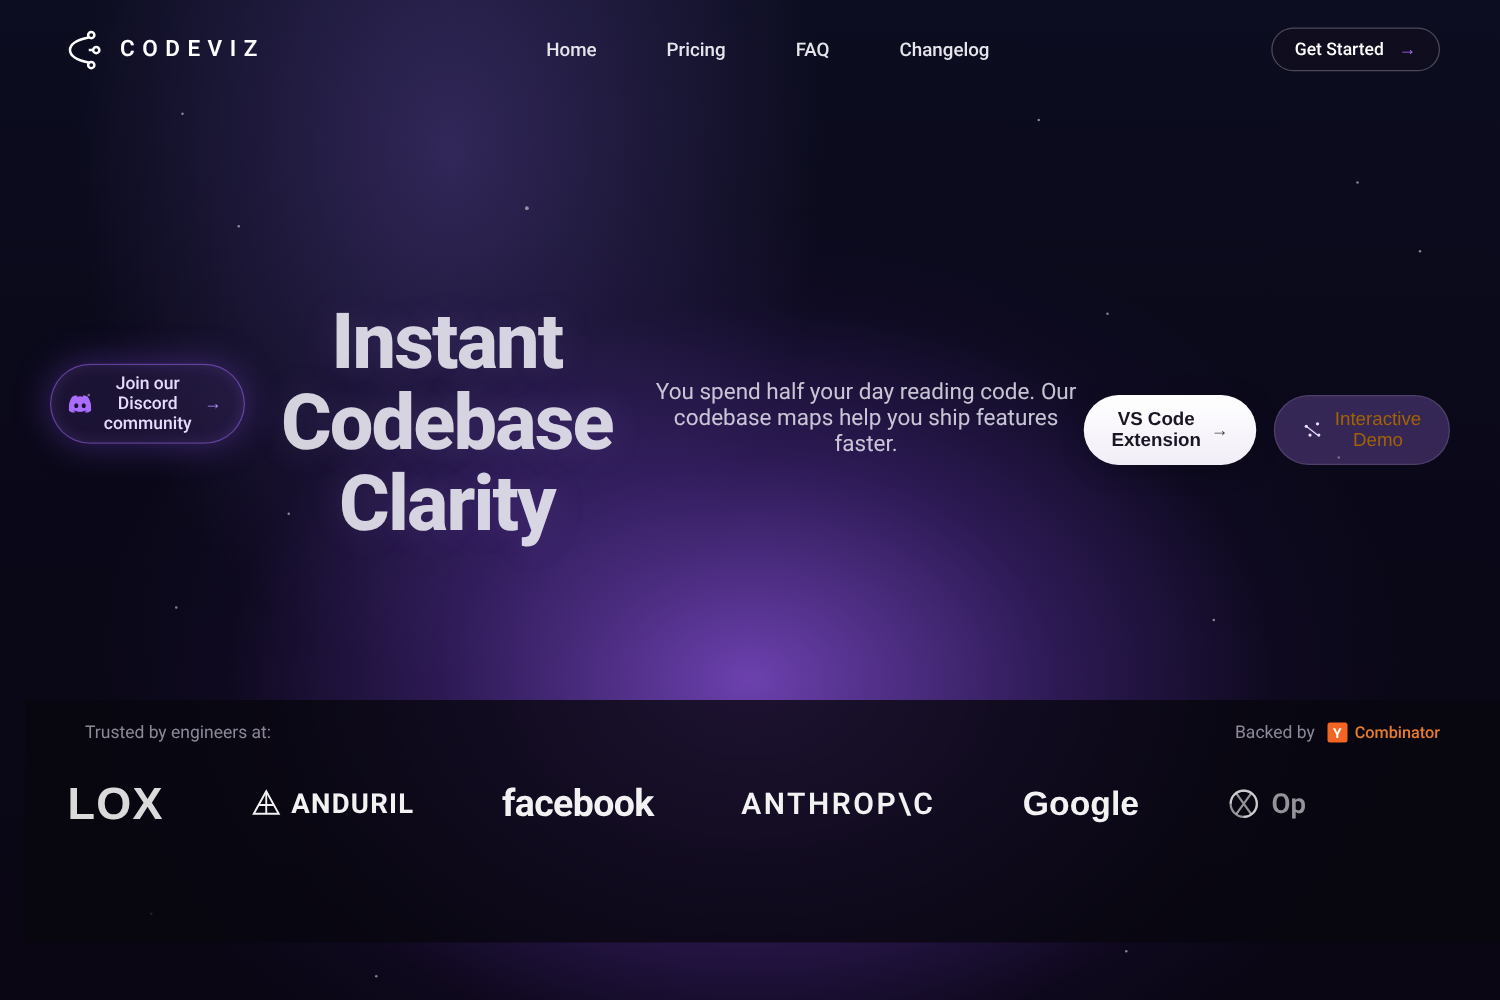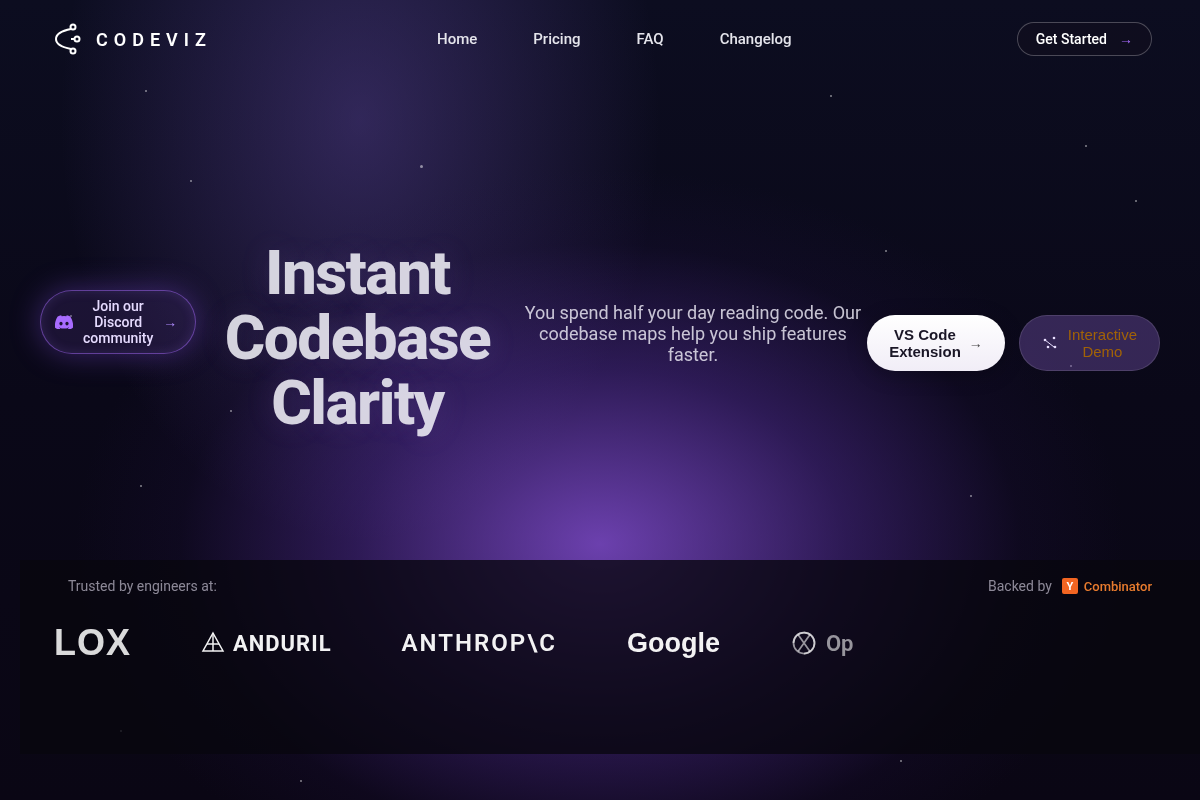--- a/index.html
+++ b/index.html
@@ -328,20 +328,21 @@
       <span class="anduril-sym">
         <svg width="24" height="24" viewBox="0 0 24 24" fill="none" stroke="#fff" stroke-width="1.5">
           <path d="M12 2 L22 20 L2 20 Z"></path>
           <path d="M12 2 L12 20"></path>
             <path d="M6 13 L18 13"></path>
         </svg>
       </span>
       <span class="logo-anduril">ANDURIL</span>
     </span>
 
+    <span class="company-logo logo-fb">facebook</span>
 
     <span class="company-logo logo-anthropic">ANTHROP\C</span>
 
     <span class="company-logo logo-google">Google</span>
 
     <span class="company-logo">
       <span class="openai-sym">
         <svg width="28" height="28" viewBox="0 0 24 24" fill="none" stroke="rgba(255,255,255,0.6)" stroke-width="1.5">
           <circle cx="12" cy="12" r="9"></circle>
           <path d="M12 3 a9 9 0 0 1 0 18 M3 12 a9 9 0 0 1 18 0"></path>

